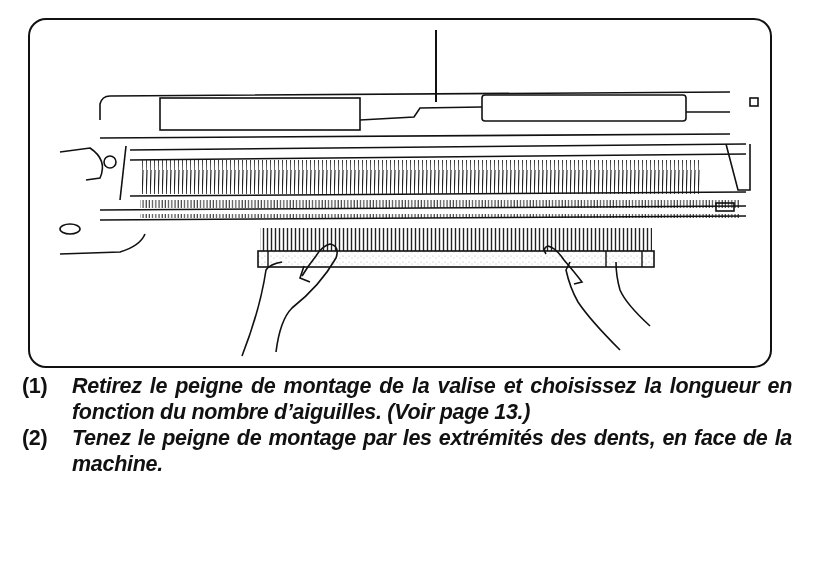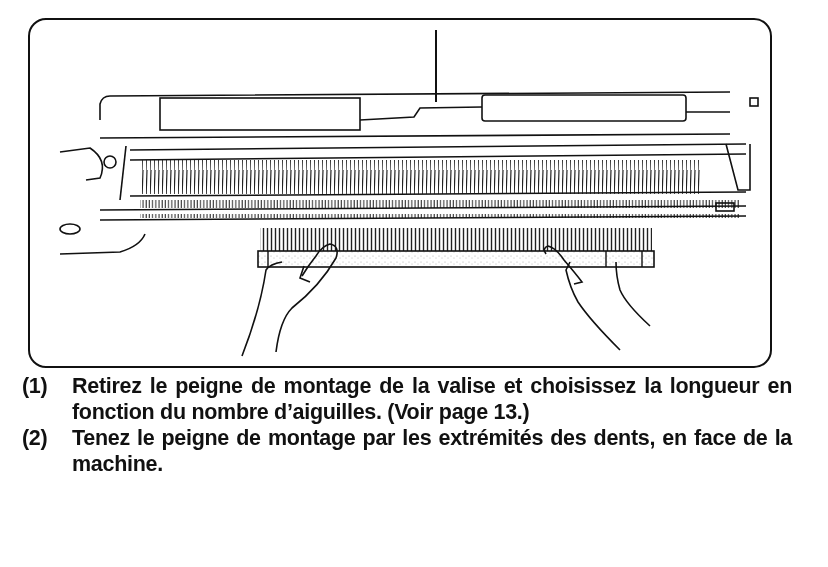--- a/index.html
+++ b/index.html
@@ -2,21 +2,21 @@
 <html><head>
 <meta charset="utf-8">
 <style>
   html,body{margin:0;padding:0;background:#fff;}
   body{width:828px;height:567px;position:relative;overflow:hidden;font-family:"Liberation Sans",sans-serif;color:#111;}
   .figure{position:absolute;left:28px;top:18px;width:744px;height:350px;border:2px solid #111;border-radius:18px;box-sizing:border-box;overflow:hidden;}
   .figure svg{position:absolute;left:0;top:0;}
   .steps{position:absolute;left:22px;top:373px;width:770px;}
   .step{display:flex;font-size:21.5px;line-height:26px;font-weight:bold;font-stretch:condensed;letter-spacing:-0.3px;}
   .num{width:50px;flex:none;}
-  .txt{flex:1;text-align:justify;text-align-last:left;}
+  .txt{flex:1;text-align:justify;text-align-last:left;font-style:italic;}
 </style>
 </head>
 <body>
 
 <div class="figure">
   <svg width="744" height="350" viewBox="0 0 744 350">
     <defs>
       <pattern id="needles" width="4" height="30" patternUnits="userSpaceOnUse">
         <line x1="1" y1="0" x2="0" y2="30" stroke="#222" stroke-width="1.2"></line>
       </pattern>

